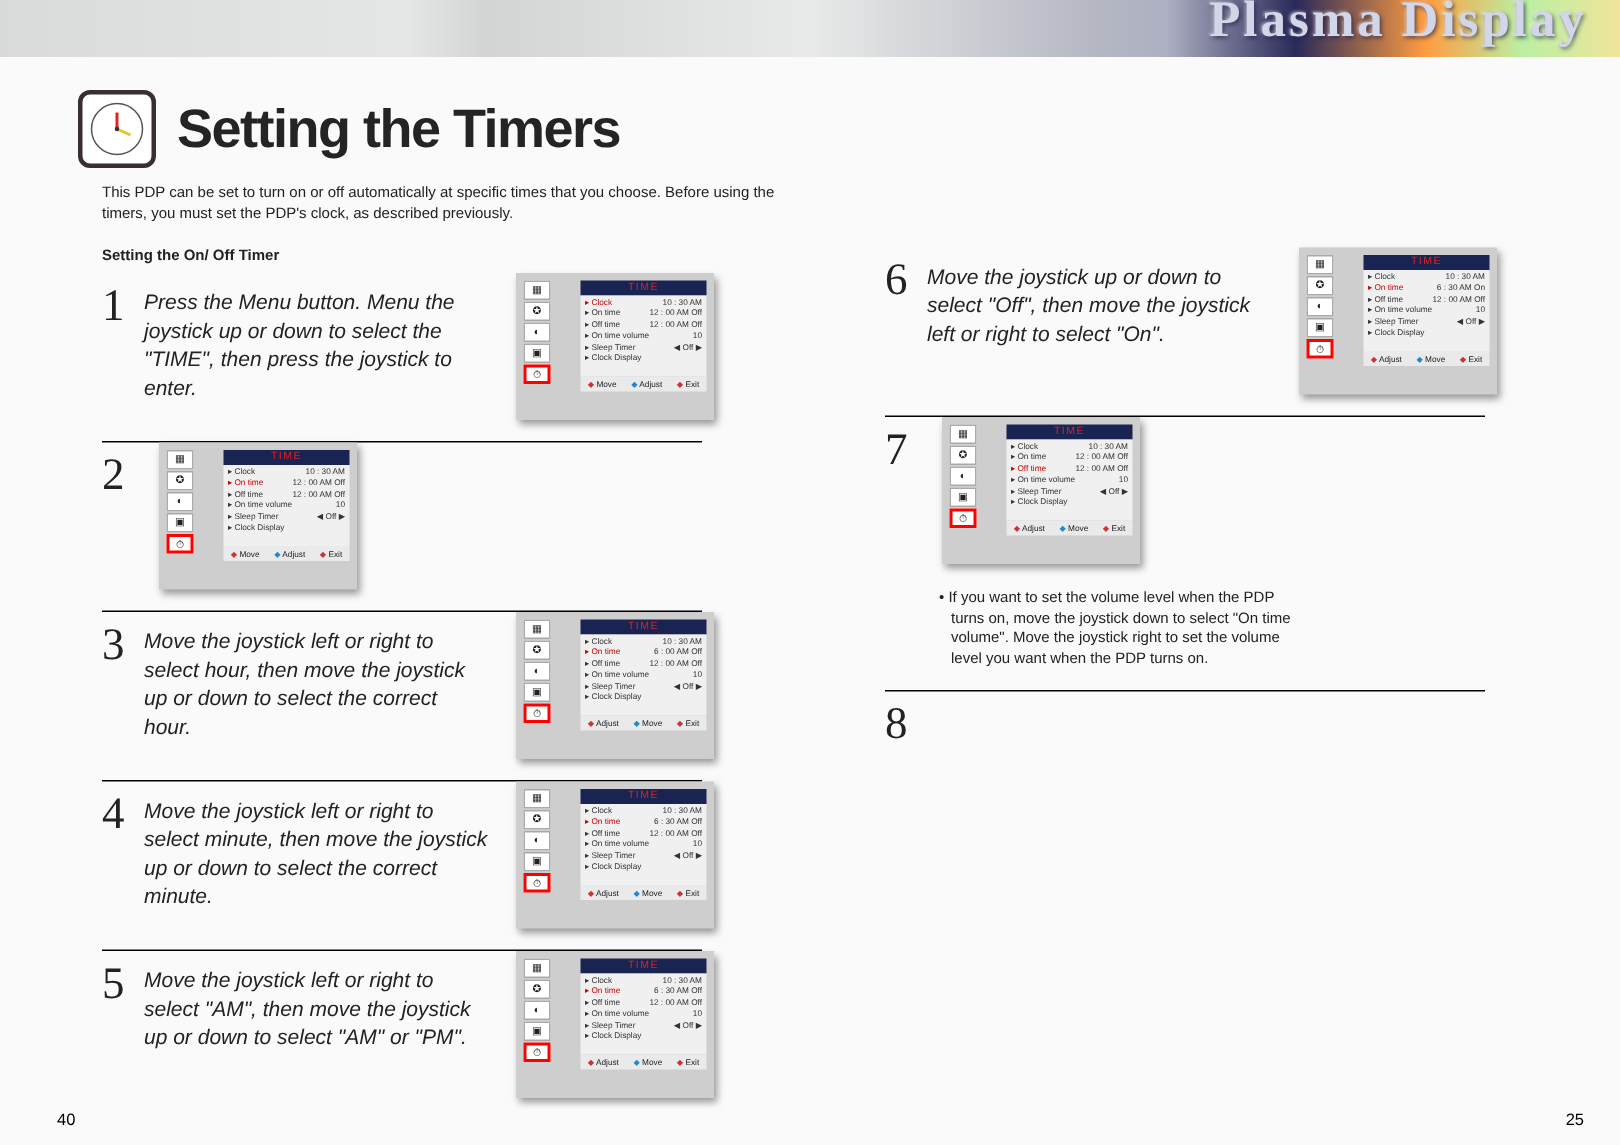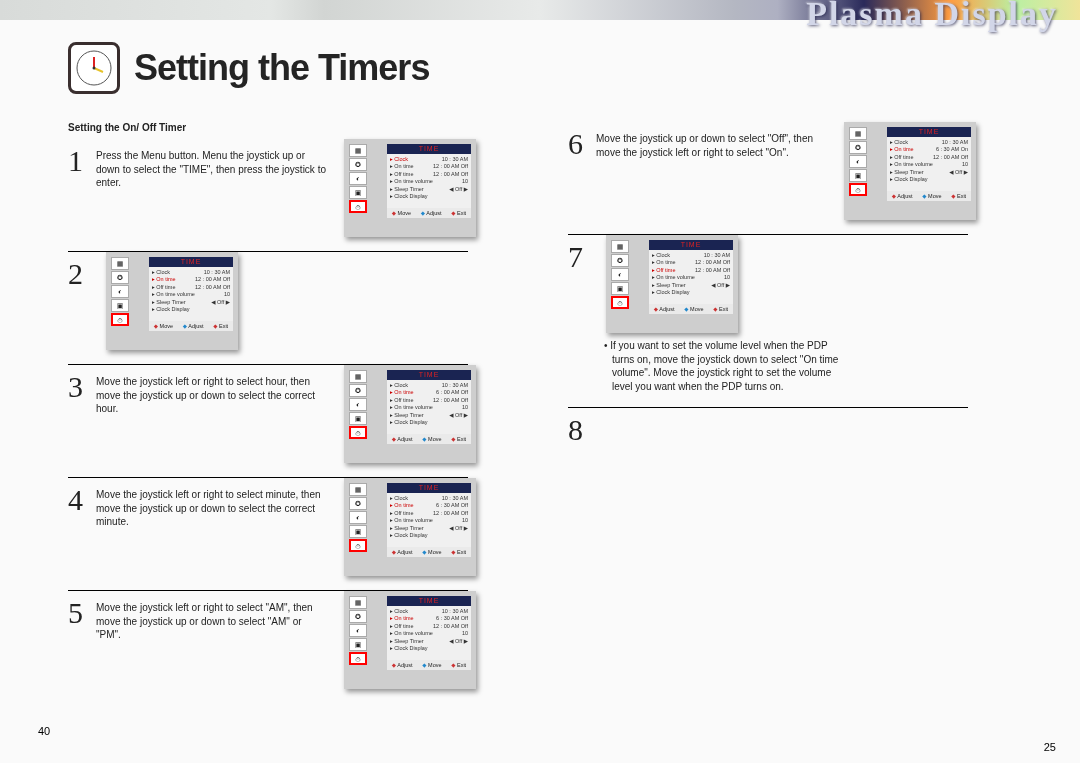--- a/index.html
+++ b/index.html
@@ -6,41 +6,41 @@
   body {
     font-family: Arial, Helvetica, sans-serif;
     background: #fafafa;
     width: 1080px;
     height: 763px;
     overflow: hidden;
     position: relative;
   }
   .header-band {
     width: 100%;
-    height: 20px;
+    height: 38px;
     background: linear-gradient(to right,
       #d8dbd9 0%, #e4e7e5 25%, #d2d5d3 30%, #e8eae9 50%,
       #b4b7c2 68%, #aeb0c2 72%, #2a2a5a 80%, #ff9c40 88%, #baf0a3 94%, #f0e49a 100%);
     position: relative;
   }
   .header-title {
     position: absolute;
     right: 22px;
     top: -5px;
     font-family: 'Times New Roman', serif;
     font-size: 34px;
     color: #d2d6e8;
     font-weight: bold;
     letter-spacing: 2px;
     text-shadow: 1px 1px 3px rgba(30,30,70,.7), -1px -1px 2px rgba(255,255,255,.5);
   }
   .main-title-row {
     display: flex;
     align-items: center;
-    padding: 22px 0 0 68px;
+    padding: 22px 0 0 52px;
     gap: 14px;
   }
   .clock-icon {
     width: 52px;
     height: 52px;
     border: 3px solid #3a2f2f;
     border-radius: 8px;
     display:flex;
     align-items:center;
     justify-content:center;
@@ -69,21 +69,21 @@
     line-height: 1.35;
     margin-bottom: 16px;
   }
   .subhead {
     font-weight: bold;
     font-size: 10px;
     margin-bottom: 6px;
   }
   .columns {
     display: flex;
-    gap: 80px;
+    gap: 102px;
   }
   .col-left, .col-right { flex: 0 0 420px; }
   .col-right { flex: 0 0 420px; }
   .step {
     display: flex;
     align-items: flex-start;
     padding-top: 8px;
     gap: 8px;
   }
   .step-row {
@@ -92,24 +92,25 @@
     gap: 18px;
   }
   .step-num {
     font-size: 30px;
     font-family: 'Times New Roman', serif;
     line-height: 0.9;
     width: 20px;
     text-align: left;
   }
   .step-text {
-    font-size: 10px;
+    font-size: 14px;
     line-height: 1.35;
     width: 230px;
     padding-top: 2px;
+    font-style: italic;
   }
   .step-thumb {
     width: 132px;
     height: 98px;
     background: #cecece;
     box-shadow: 2px 3px 5px rgba(0,0,0,.4);
     flex-shrink: 0;
     padding: 5px;
     display:flex;
     flex-direction:column;
@@ -149,24 +150,25 @@
   }
   .col-left hr.step-sep { width: 400px; }
   .col-right hr.step-sep { width: 400px; }
   .note {
     font-size: 10px;
     line-height: 1.35;
     padding-left: 44px;
     padding-top:6px;
     width: 280px;
     text-indent: -8px;
+    margin-top: 10px;
   }
   .page-left {
     position: absolute;
-    bottom: 26px;
+    bottom: 10px;
     left: 38px;
     font-size: 11px;
   }
   .page-right {
     position: absolute;
     bottom: 10px;
     right: 24px;
     font-size: 11px;
   }
 </style>
@@ -183,20 +185,21 @@
       <circle cx="20" cy="20" r="17" fill="#fff" stroke="#555" stroke-width="1"></circle>
       <line x1="20" y1="20" x2="20" y2="9" stroke="#d22" stroke-width="2"></line>
       <line x1="20" y1="20" x2="29" y2="24" stroke="#e6c32a" stroke-width="2"></line>
       <circle cx="20" cy="20" r="1.5" fill="#333"></circle>
     </svg>
   </div>
   <div class="main-title">Setting the Timers</div>
 </div>
 
 <div class="content">
+  <div class="intro">This PDP can be set to turn on or off automatically at specific times that you choose. Before using the timers, you must set the PDP's clock, as described previously.</div>
   <div class="columns">
 
     <div class="col-left">
       <div class="subhead">Setting the On/ Off Timer</div>
 
       <div class="step-row">
         <div class="step">
           <div class="step-num">1</div>
           <div class="step-text">Press the Menu button. Menu the joystick up or down to select the "TIME", then press the joystick to enter.</div>
         </div>

